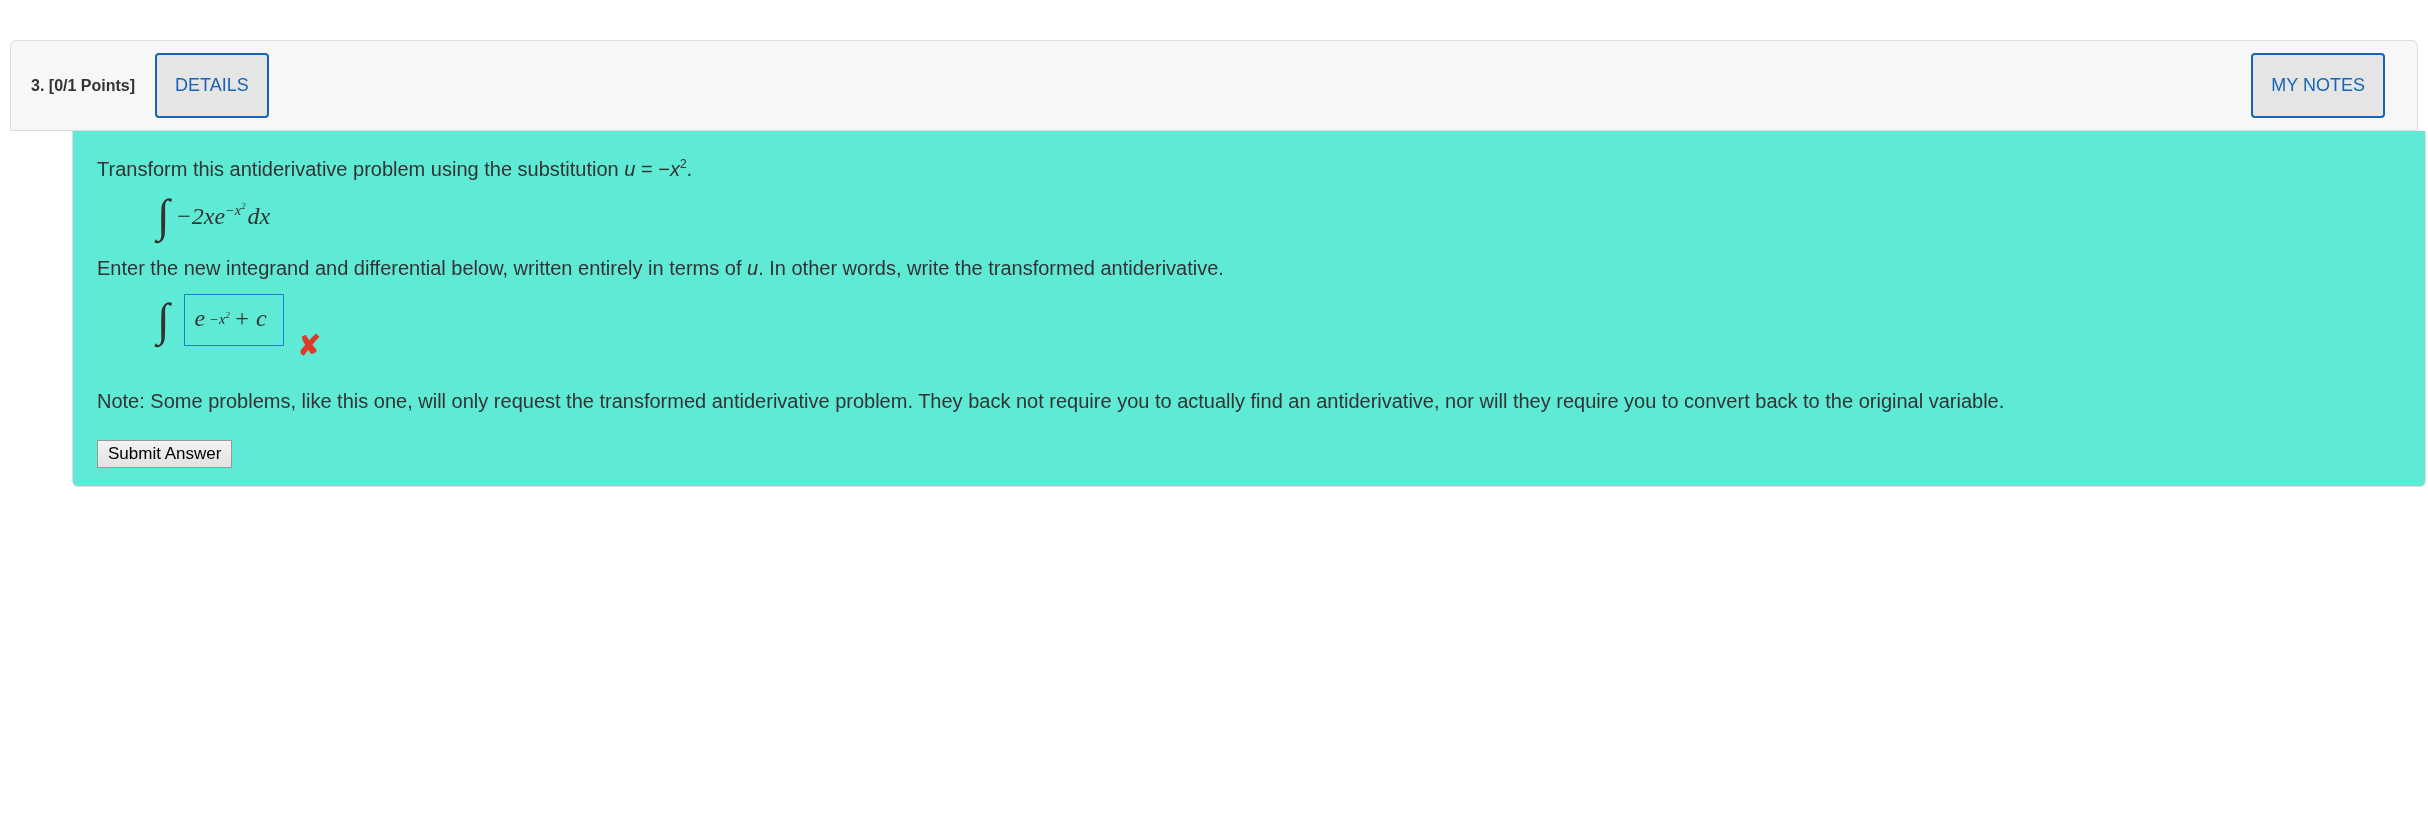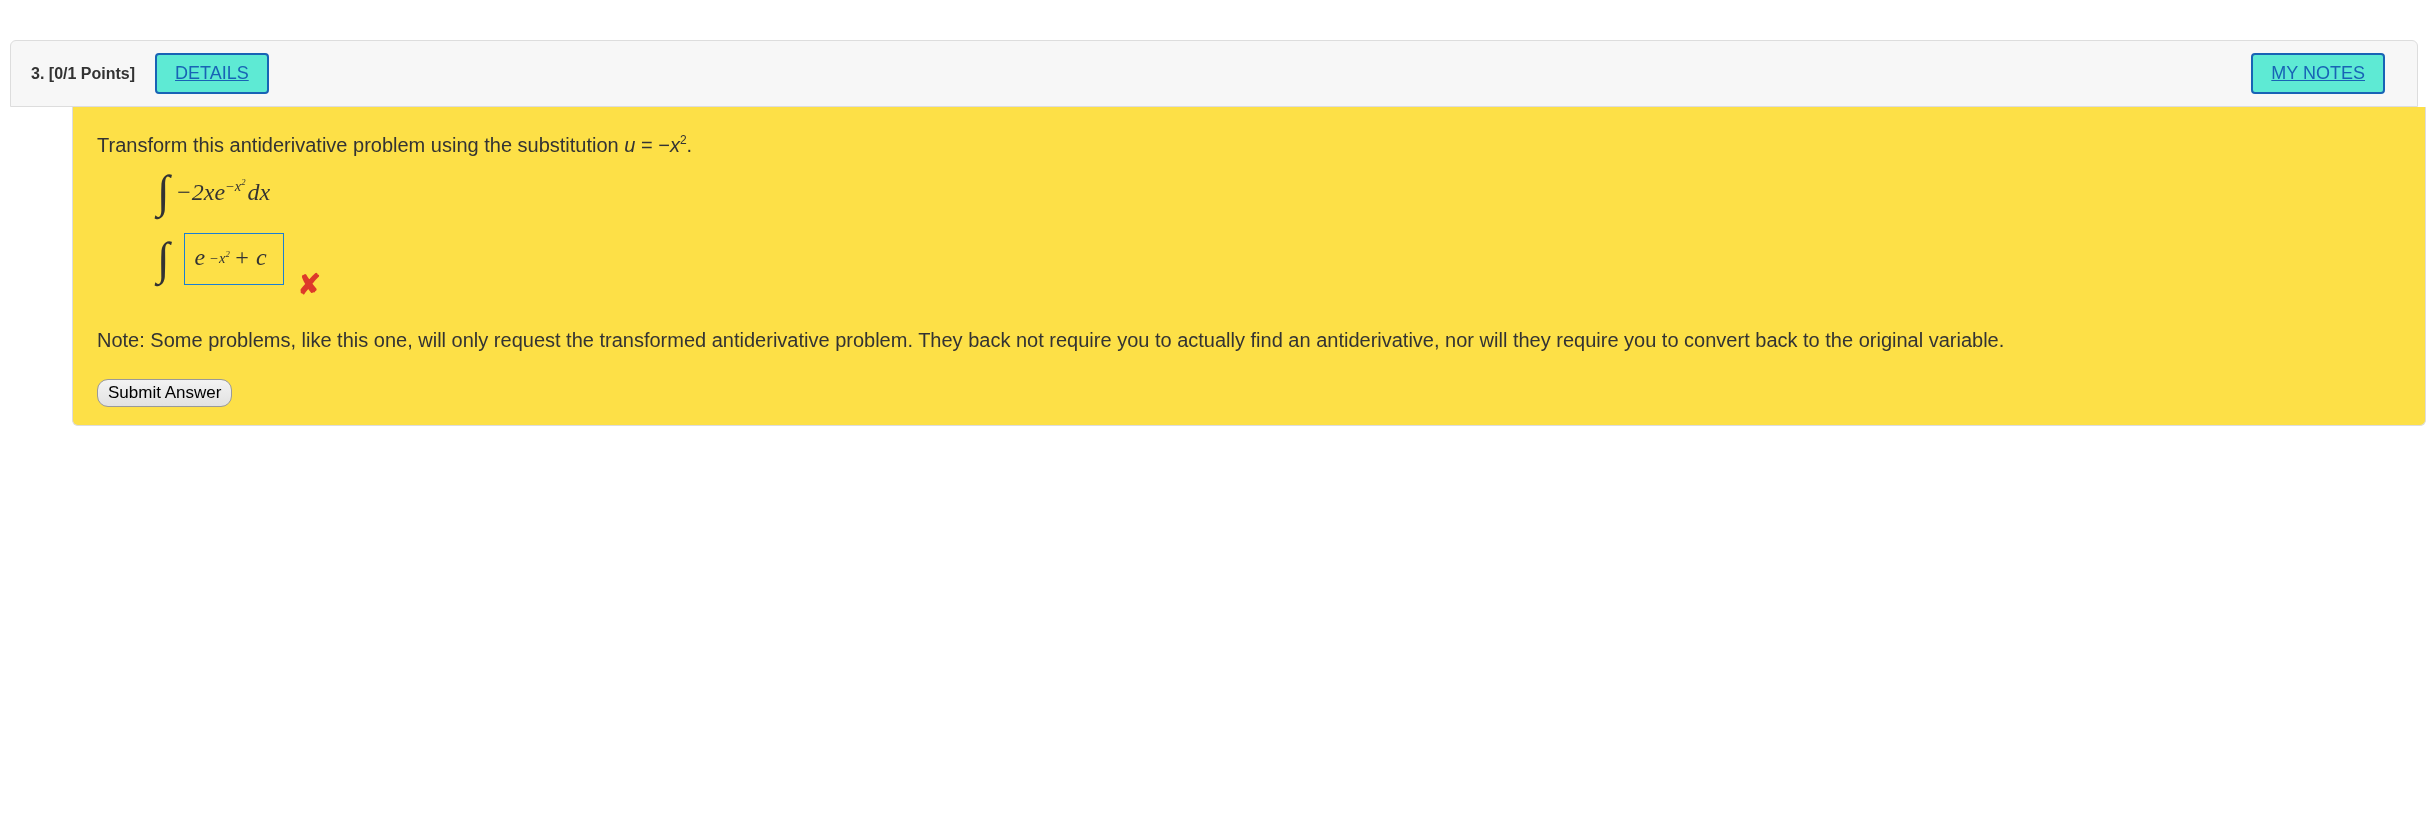--- a/index.html
+++ b/index.html
@@ -22,38 +22,37 @@
   }
   .qnum {
     font-weight: bold;
     color: #333;
     margin-right: 20px;
     font-size: 16px;
   }
   .hbtn {
     border: 2px solid #1863b5;
     color: #1863b5;
-    background: #5eead4;
-    padding: 8px 18px;
+    background: #e5e5e5;
+    padding: 20px 18px;
     font-size: 18px;
     border-radius: 4px;
     margin-right: 12px;
     cursor: pointer;
     font-family: inherit;
     white-space: nowrap;
-    text-decoration: underline;
   }
   .hspacer { flex: 1; }
   .question-body {
     margin: 0 2px 0 72px;
     border: 1px solid #ddd;
     border-top: none;
     border-radius: 0 0 6px 6px;
     padding: 20px 24px 18px 24px;
-    background: #fde047;
+    background: #5eead4;
   }
   .ital { font-style: italic; }
   .prompt-line { margin: 6px 0 12px 0; }
   .math-block {
     margin: 8px 0 18px 60px;
     font-family: 'Times New Roman', serif;
     font-style: italic;
     font-size: 24px;
     display: flex;
     align-items: center;
@@ -87,21 +86,21 @@
     top: 16px;
   }
   .note { margin: 30px 0 24px 0; line-height: 1.5; }
   .note b { font-weight: normal; }
   .submit-btn {
     font-family: Arial, sans-serif;
     font-size: 17px;
     padding: 3px 10px;
     background: linear-gradient(#f3f3f3,#e2e2e2);
     border: 1px solid #999;
-    border-radius: 11px;
+    border-radius: 0;
     cursor: pointer;
   }
   sup.mini { font-size: 0.6em; }
 </style>
 </head>
 <body>
 
 <div class="question-header">
   <span class="qnum">
     <span>3.</span>
@@ -118,20 +117,23 @@
     <span>Transform this antiderivative problem using the substitution </span><span class="ital">u</span><span> = </span><span>−</span><span class="ital">x</span><sup class="mini">2</sup><span>.</span>
   </div>
 
   <div class="math-block">
     <span class="intsym">∫</span>
     <span>
       <span>−2</span><span>x</span><span style="font-style:italic">e</span><sup class="mini"><span>−</span><span class="ital">x</span><sup class="mini">2</sup></sup><span style="margin-left:2px">dx</span>
     </span>
   </div>
 
+  <div class="instruction">
+    <span>Enter the new integrand and differential below, written entirely in terms of </span><span class="ital">u</span><span>. In other words, write the transformed antiderivative.</span>
+  </div>
 
   <div class="answer-row">
     <span class="intsym" style="font-style:italic">∫</span>
     <span class="answer-box">
       <span>e</span>
         <sup class="mini"><span>−</span><span class="ital">x</span><sup class="mini">2</sup></sup>
         <span> + c</span>
     </span>
     <span class="xmark">✘</span>
   </div>

